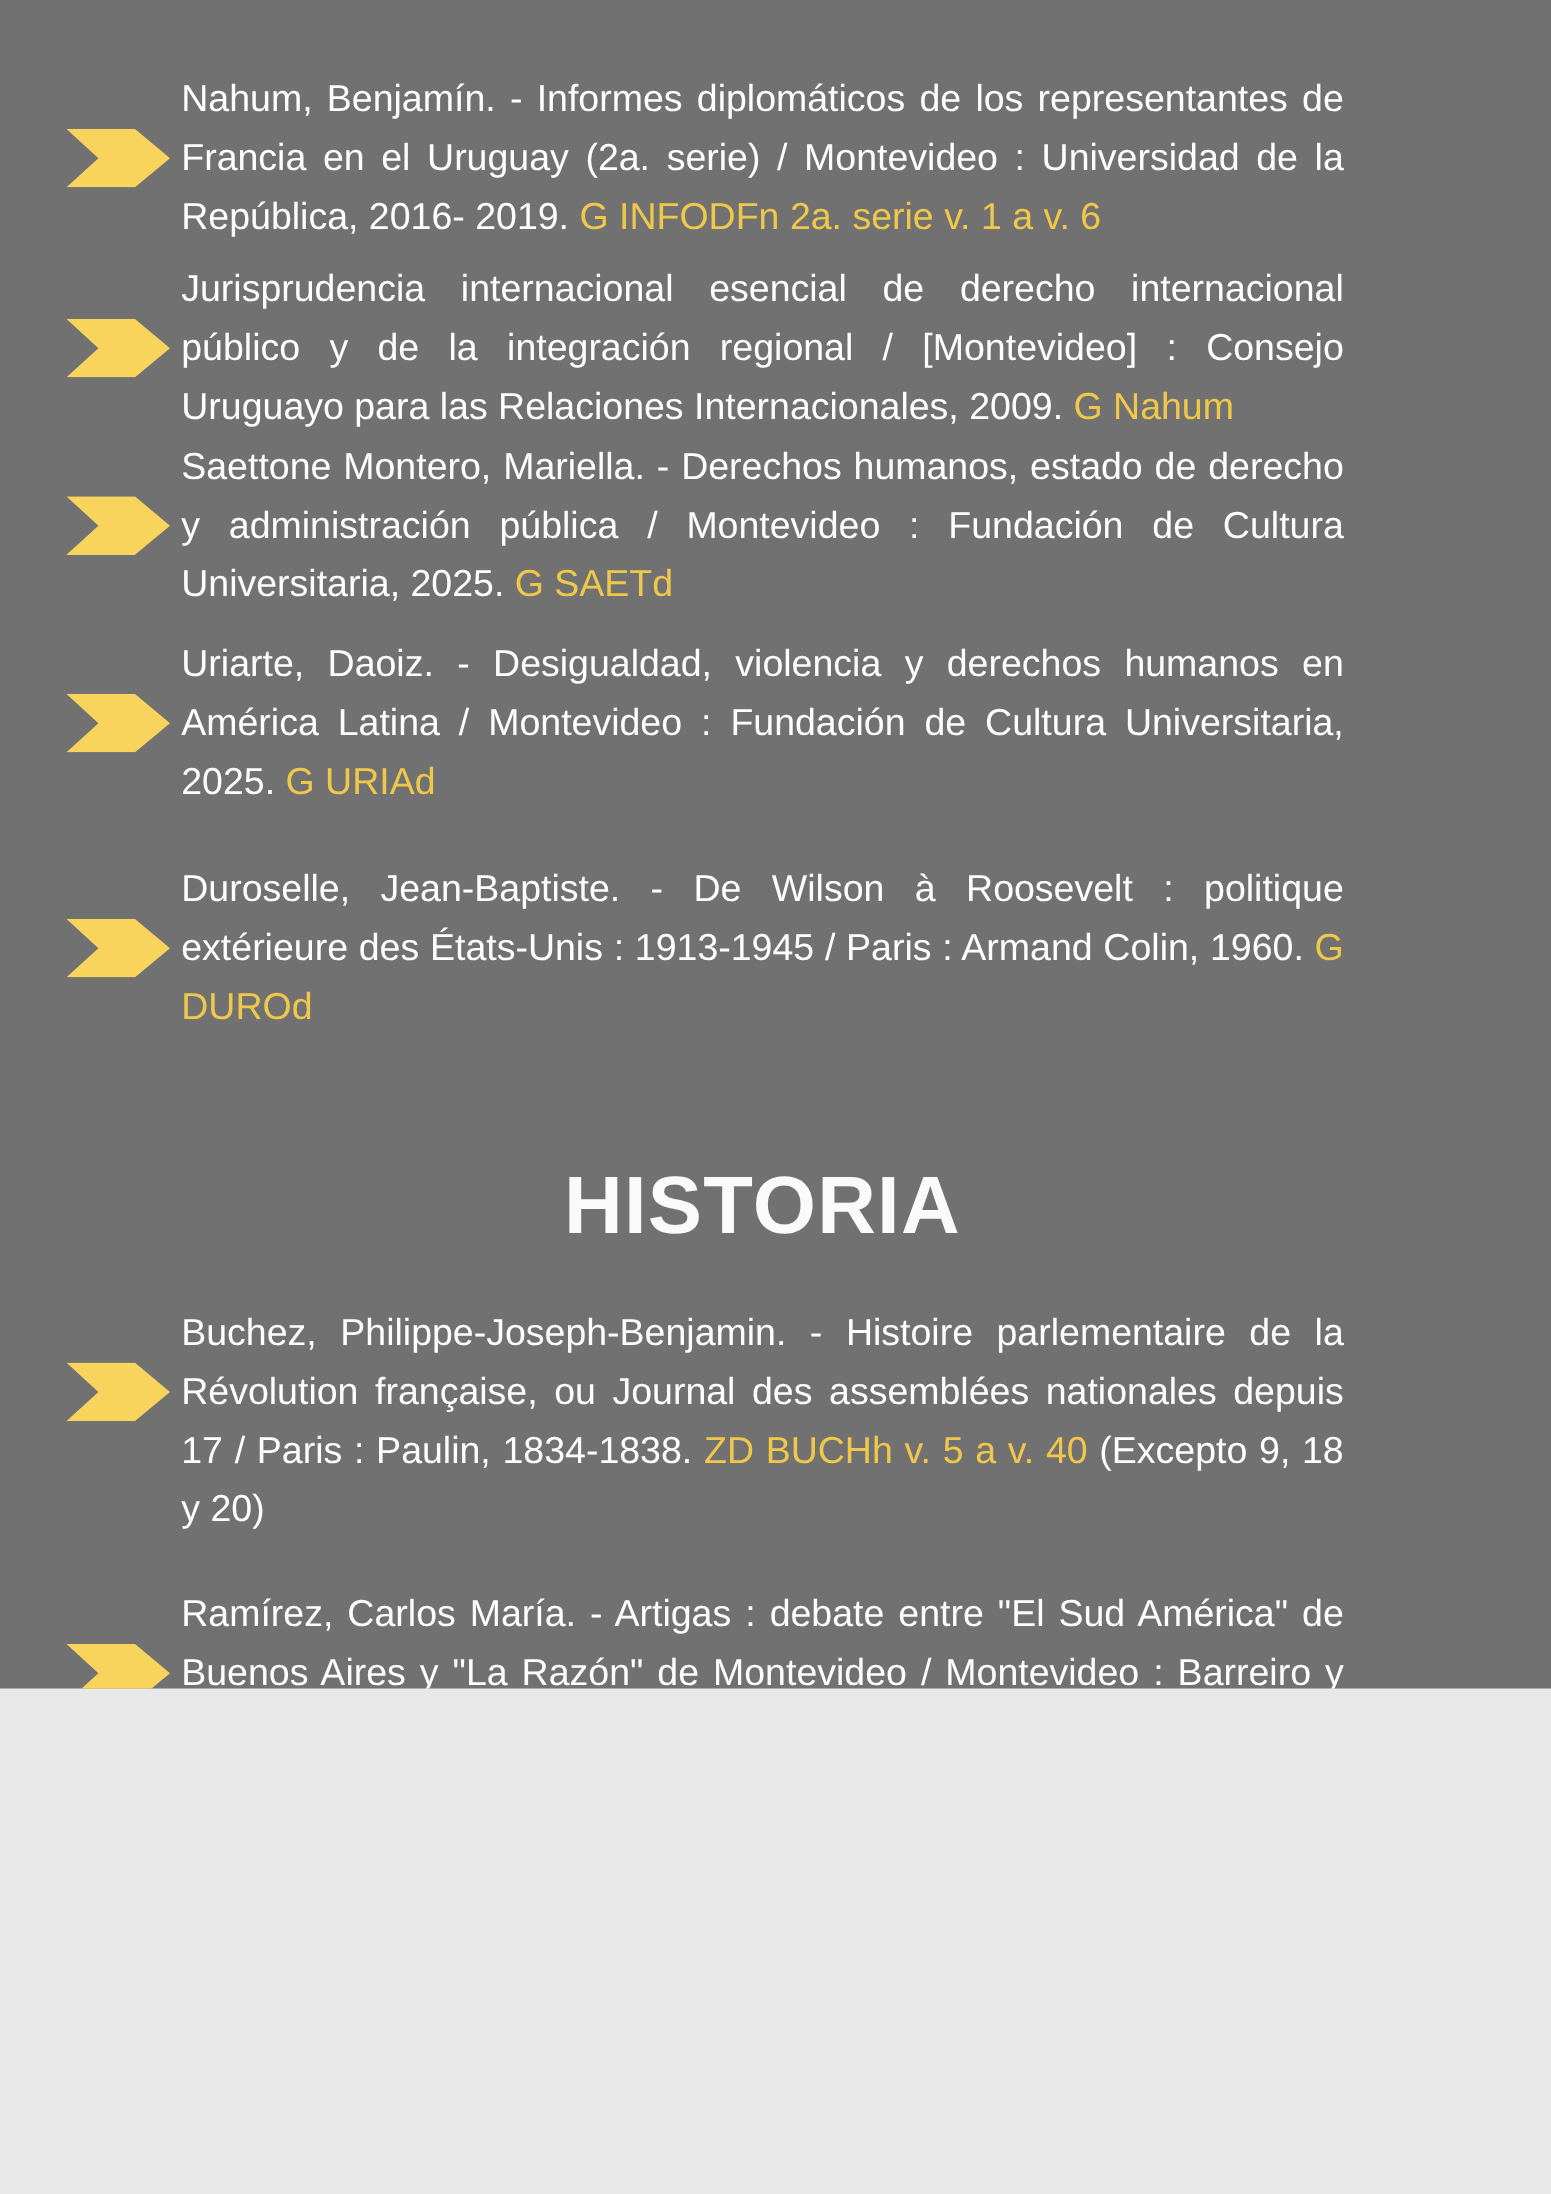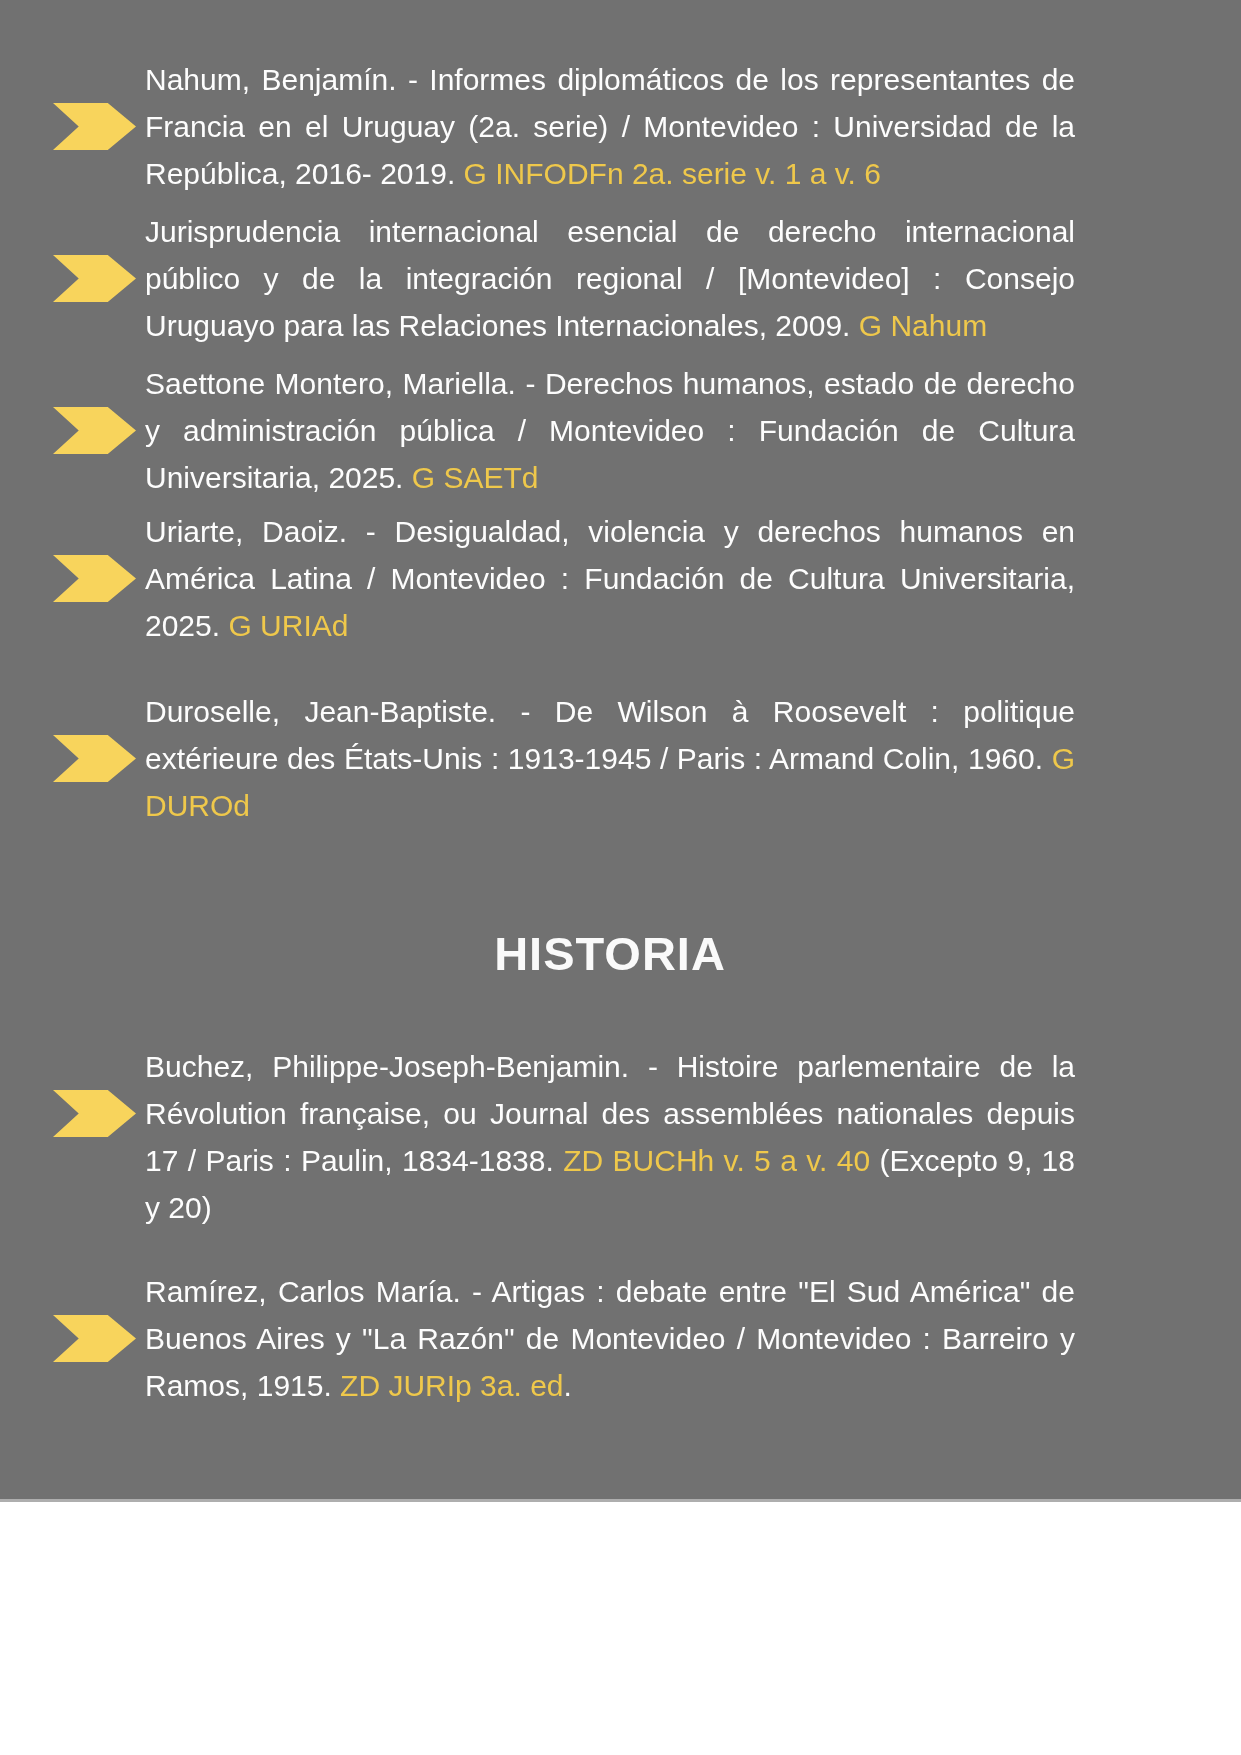--- a/index.html
+++ b/index.html
@@ -1,58 +1,58 @@
 <!DOCTYPE html>
 <html><head>
 <meta charset="utf-8">
 <style>
   html,body{margin:0;padding:0;background:#e8e8e8;}
   .page{
-    position:relative;width:1241px;height:1755px;background:#ffffff;
+    position:relative;width:1241px;height:1351px;background:#ffffff;
     overflow:hidden;font-family:"Liberation Sans",sans-serif;margin:0 auto;
   }
   .gray-area{
     position:absolute;left:0;top:0;width:100%;height:1502px;
     background:var(--bg,#717171);border-bottom:3px solid #aeaeae;box-sizing:border-box;
   }
   .entry{
     position:absolute;left:145px;width:930px;color:#fdfdfd;
     font-size:30px;line-height:47px;text-align:justify;
   }
   .entry p{margin:0;}
   .entry .call{color:var(--call,#efc84b);}
   .arrow{
     position:absolute;left:-92px;top:47px;width:83px;height:47px;
     background:var(--arrow,#f8d45c);
     -webkit-clip-path:polygon(0 0,66% 0,100% 50%,66% 100%,0 100%,31% 50%);
     clip-path:polygon(0 0,66% 0,100% 50%,66% 100%,0 100%,31% 50%);
   }
   .section-heading{
     position:absolute;left:145px;top:926px;width:930px;text-align:center;
-    color:#fafafa;font-size:47px;font-weight:800;letter-spacing:1px;margin:0;
+    color:#fafafa;font-size:65px;font-weight:800;letter-spacing:1px;margin:0;
   }
   
   .footer-logos{position:absolute;left:0;top:1502px;width:100%;height:253px;background:#fff;}
 </style>
 </head>
 <body>
 
 <div class="page" style="--bg: #717171; --arrow: #f8d45c; --call: #efc84b;">
 
   <div class="gray-area">
     <div>
         <div class="entry" style="top: 56px;">
           <span class="arrow"></span>
           <p><span class="body">Nahum, Benjamín. - Informes diplomáticos de los representantes de Francia en el Uruguay (2a. serie) / Montevideo : Universidad de la República, 2016- 2019. </span><span class="call">G INFODFn 2a. serie v. 1 a v. 6</span></p>
         </div>
         <div class="entry" style="top: 208px;">
           <span class="arrow"></span>
           <p><span class="body">Jurisprudencia internacional esencial de derecho internacional público y de la integración regional / [Montevideo] : Consejo Uruguayo para las Relaciones Internacionales, 2009. </span><span class="call">G Nahum</span></p>
         </div>
-        <div class="entry" style="top: 360px;">
+        <div class="entry" style="top: 350px;">
           <span class="arrow"></span>
           <p><span class="body">Saettone Montero, Mariella. - Derechos humanos, estado de derecho y administración pública / Montevideo : Fundación de Cultura Universitaria, 2025. </span><span class="call">G SAETd</span></p>
         </div>
         <div class="entry" style="top: 508px;">
           <span class="arrow"></span>
           <p><span class="body">Uriarte, Daoiz. - Desigualdad, violencia y derechos humanos en América Latina / Montevideo : Fundación de Cultura Universitaria, 2025. </span><span class="call">G URIAd</span></p>
         </div>
         <div class="entry" style="top: 688px;">
           <span class="arrow"></span>
           <p><span class="body">Duroselle, Jean-Baptiste. - De Wilson à Roosevelt : politique extérieure des États-Unis : 1913-1945 / Paris : Armand Colin, 1960. </span><span class="call">G DUROd</span></p>

